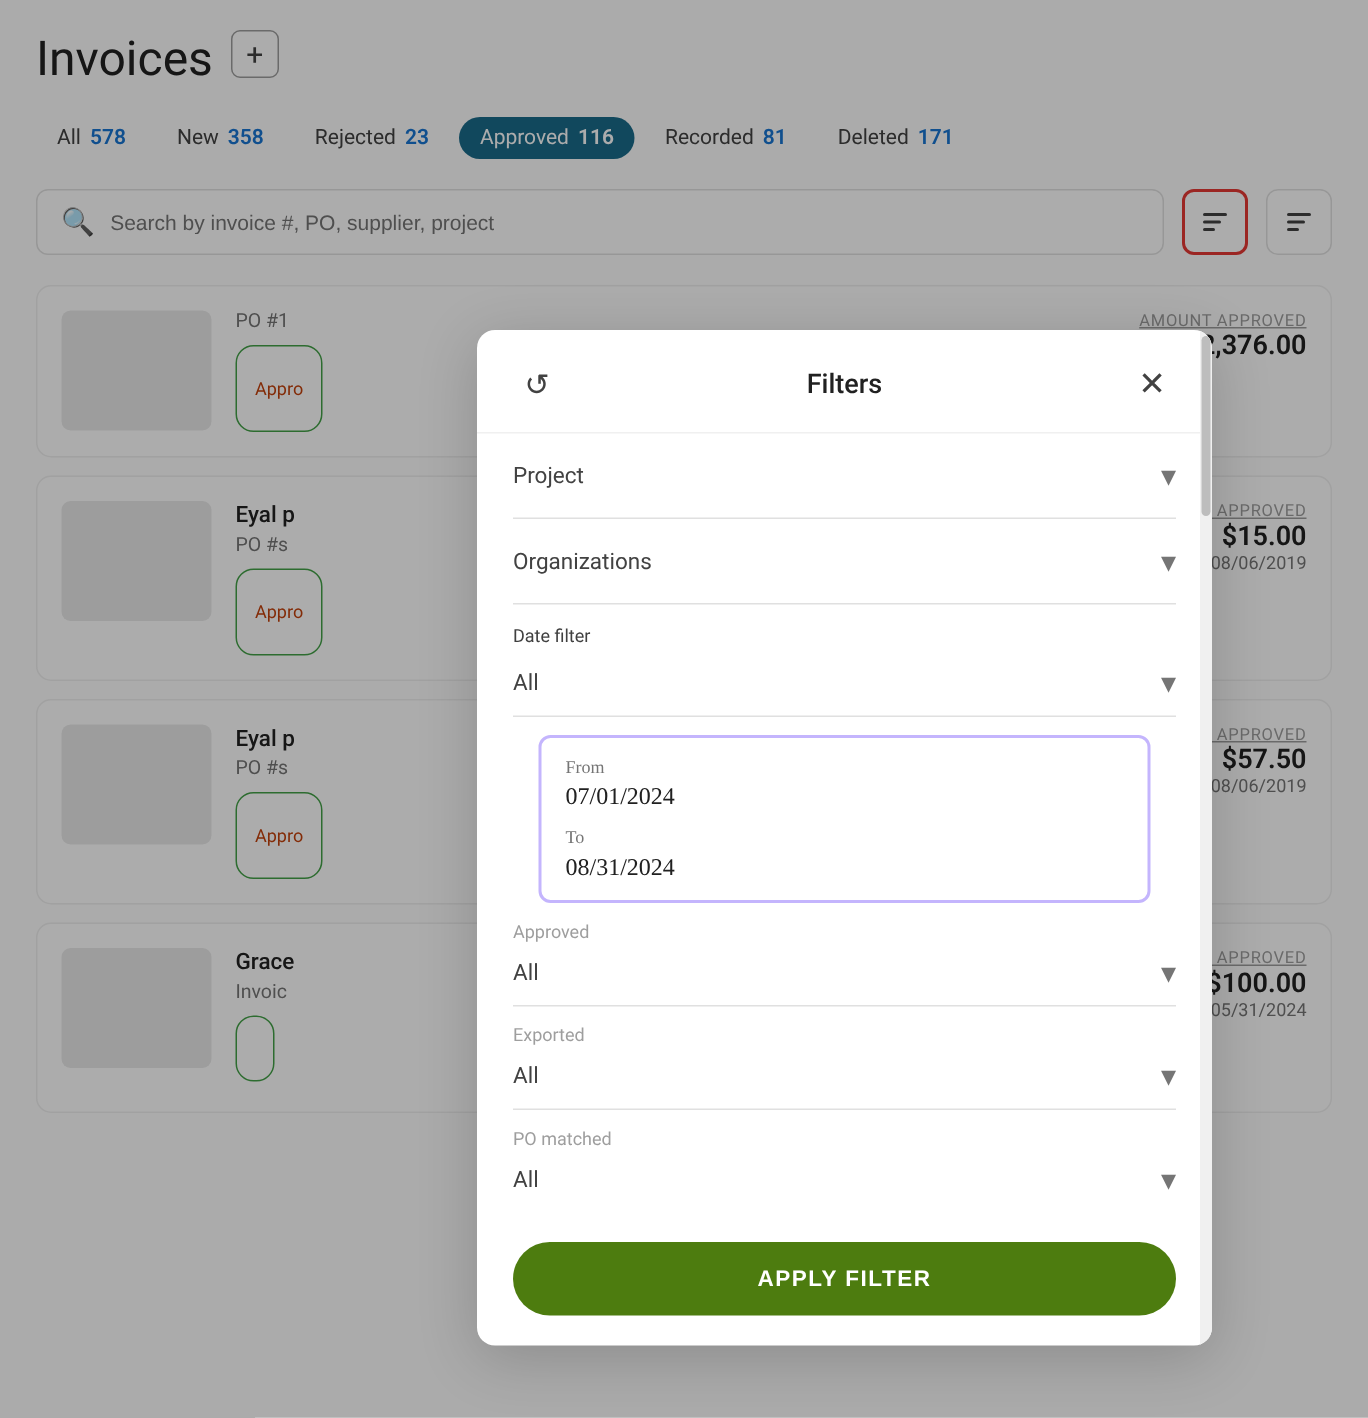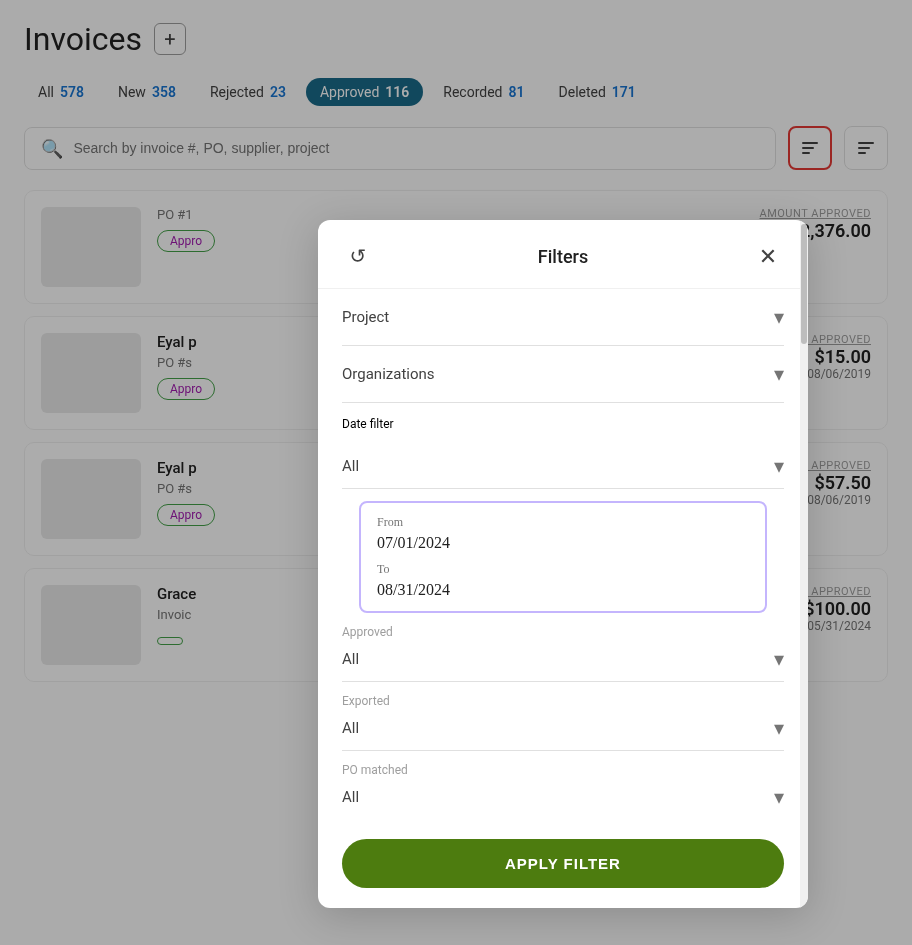--- a/index.html
+++ b/index.html
@@ -16,21 +16,21 @@
     .page-bg {
       padding: 20px 24px;
       filter: brightness(0.97);
     }
 
     .page-title {
       font-size: 32px;
       font-weight: 400;
       color: #212121;
       display: flex;
-      align-items: center;
+      align-items: flex-start;
       gap: 12px;
       margin-bottom: 20px;
     }
 
     .add-btn {
       width: 32px;
       height: 32px;
       border: 1.5px solid #9e9e9e;
       border-radius: 6px;
       background: white;
@@ -166,24 +166,24 @@
     }
 
     .card-po {
       font-size: 13px;
       color: #757575;
       margin-bottom: 8px;
     }
 
     .card-badge {
       display: inline-block;
-      padding: 3px 12px;
+      padding: 21px 12px;
       border-radius: 12px;
       border: 1px solid #43a047;
-      color: #a21caf;
+      color: #c2410c;
       font-size: 12px;
     }
 
     .card-meta {
       text-align: right;
     }
 
     .card-label {
       font-size: 11px;
       color: #9e9e9e;
@@ -286,23 +286,23 @@
     }
 
     .filter-chevron {
       color: #757575;
       font-size: 20px;
     }
 
     
     .date-filter-label {
       font-size: 12px;
-      color: #000000;
+      color: #404040;
       margin-top: 14px;
-      margin-bottom: 17px;
+      margin-bottom: 6px;
     }
 
     .date-filter-select {
       display: flex;
       align-items: center;
       justify-content: space-between;
       padding: 6px 0 10px;
       border-bottom: 1px solid #e0e0e0;
       cursor: pointer;
     }

